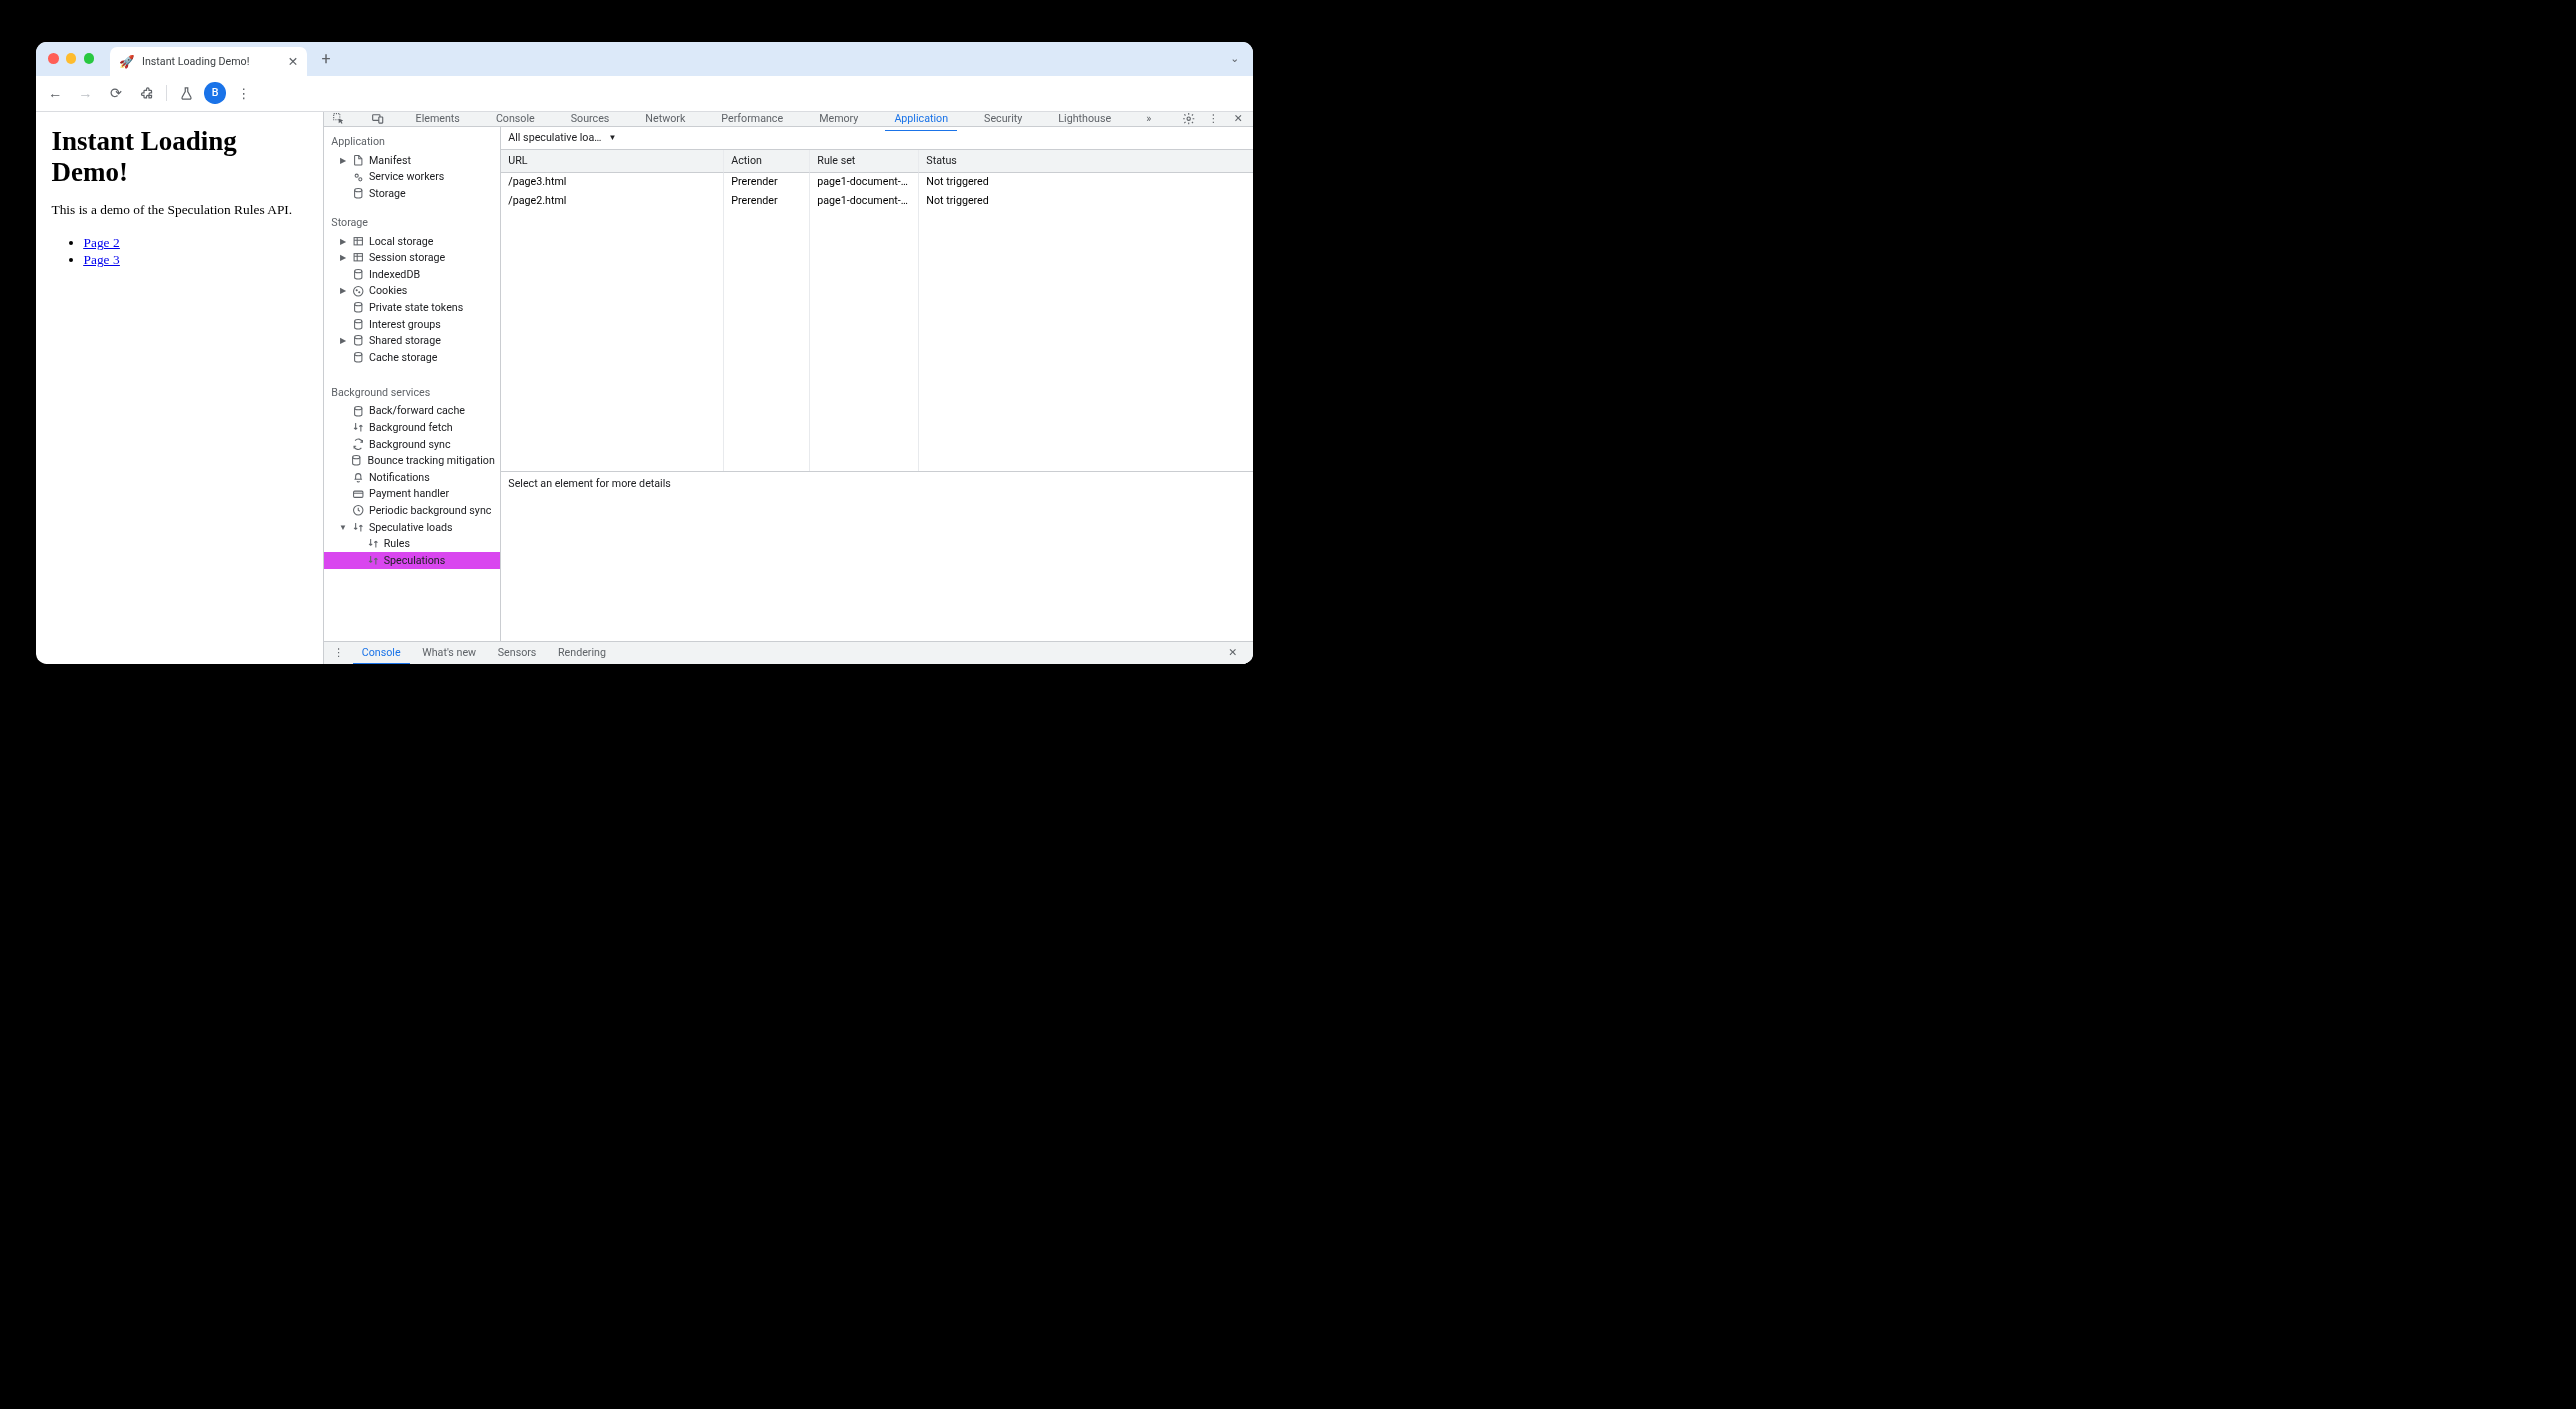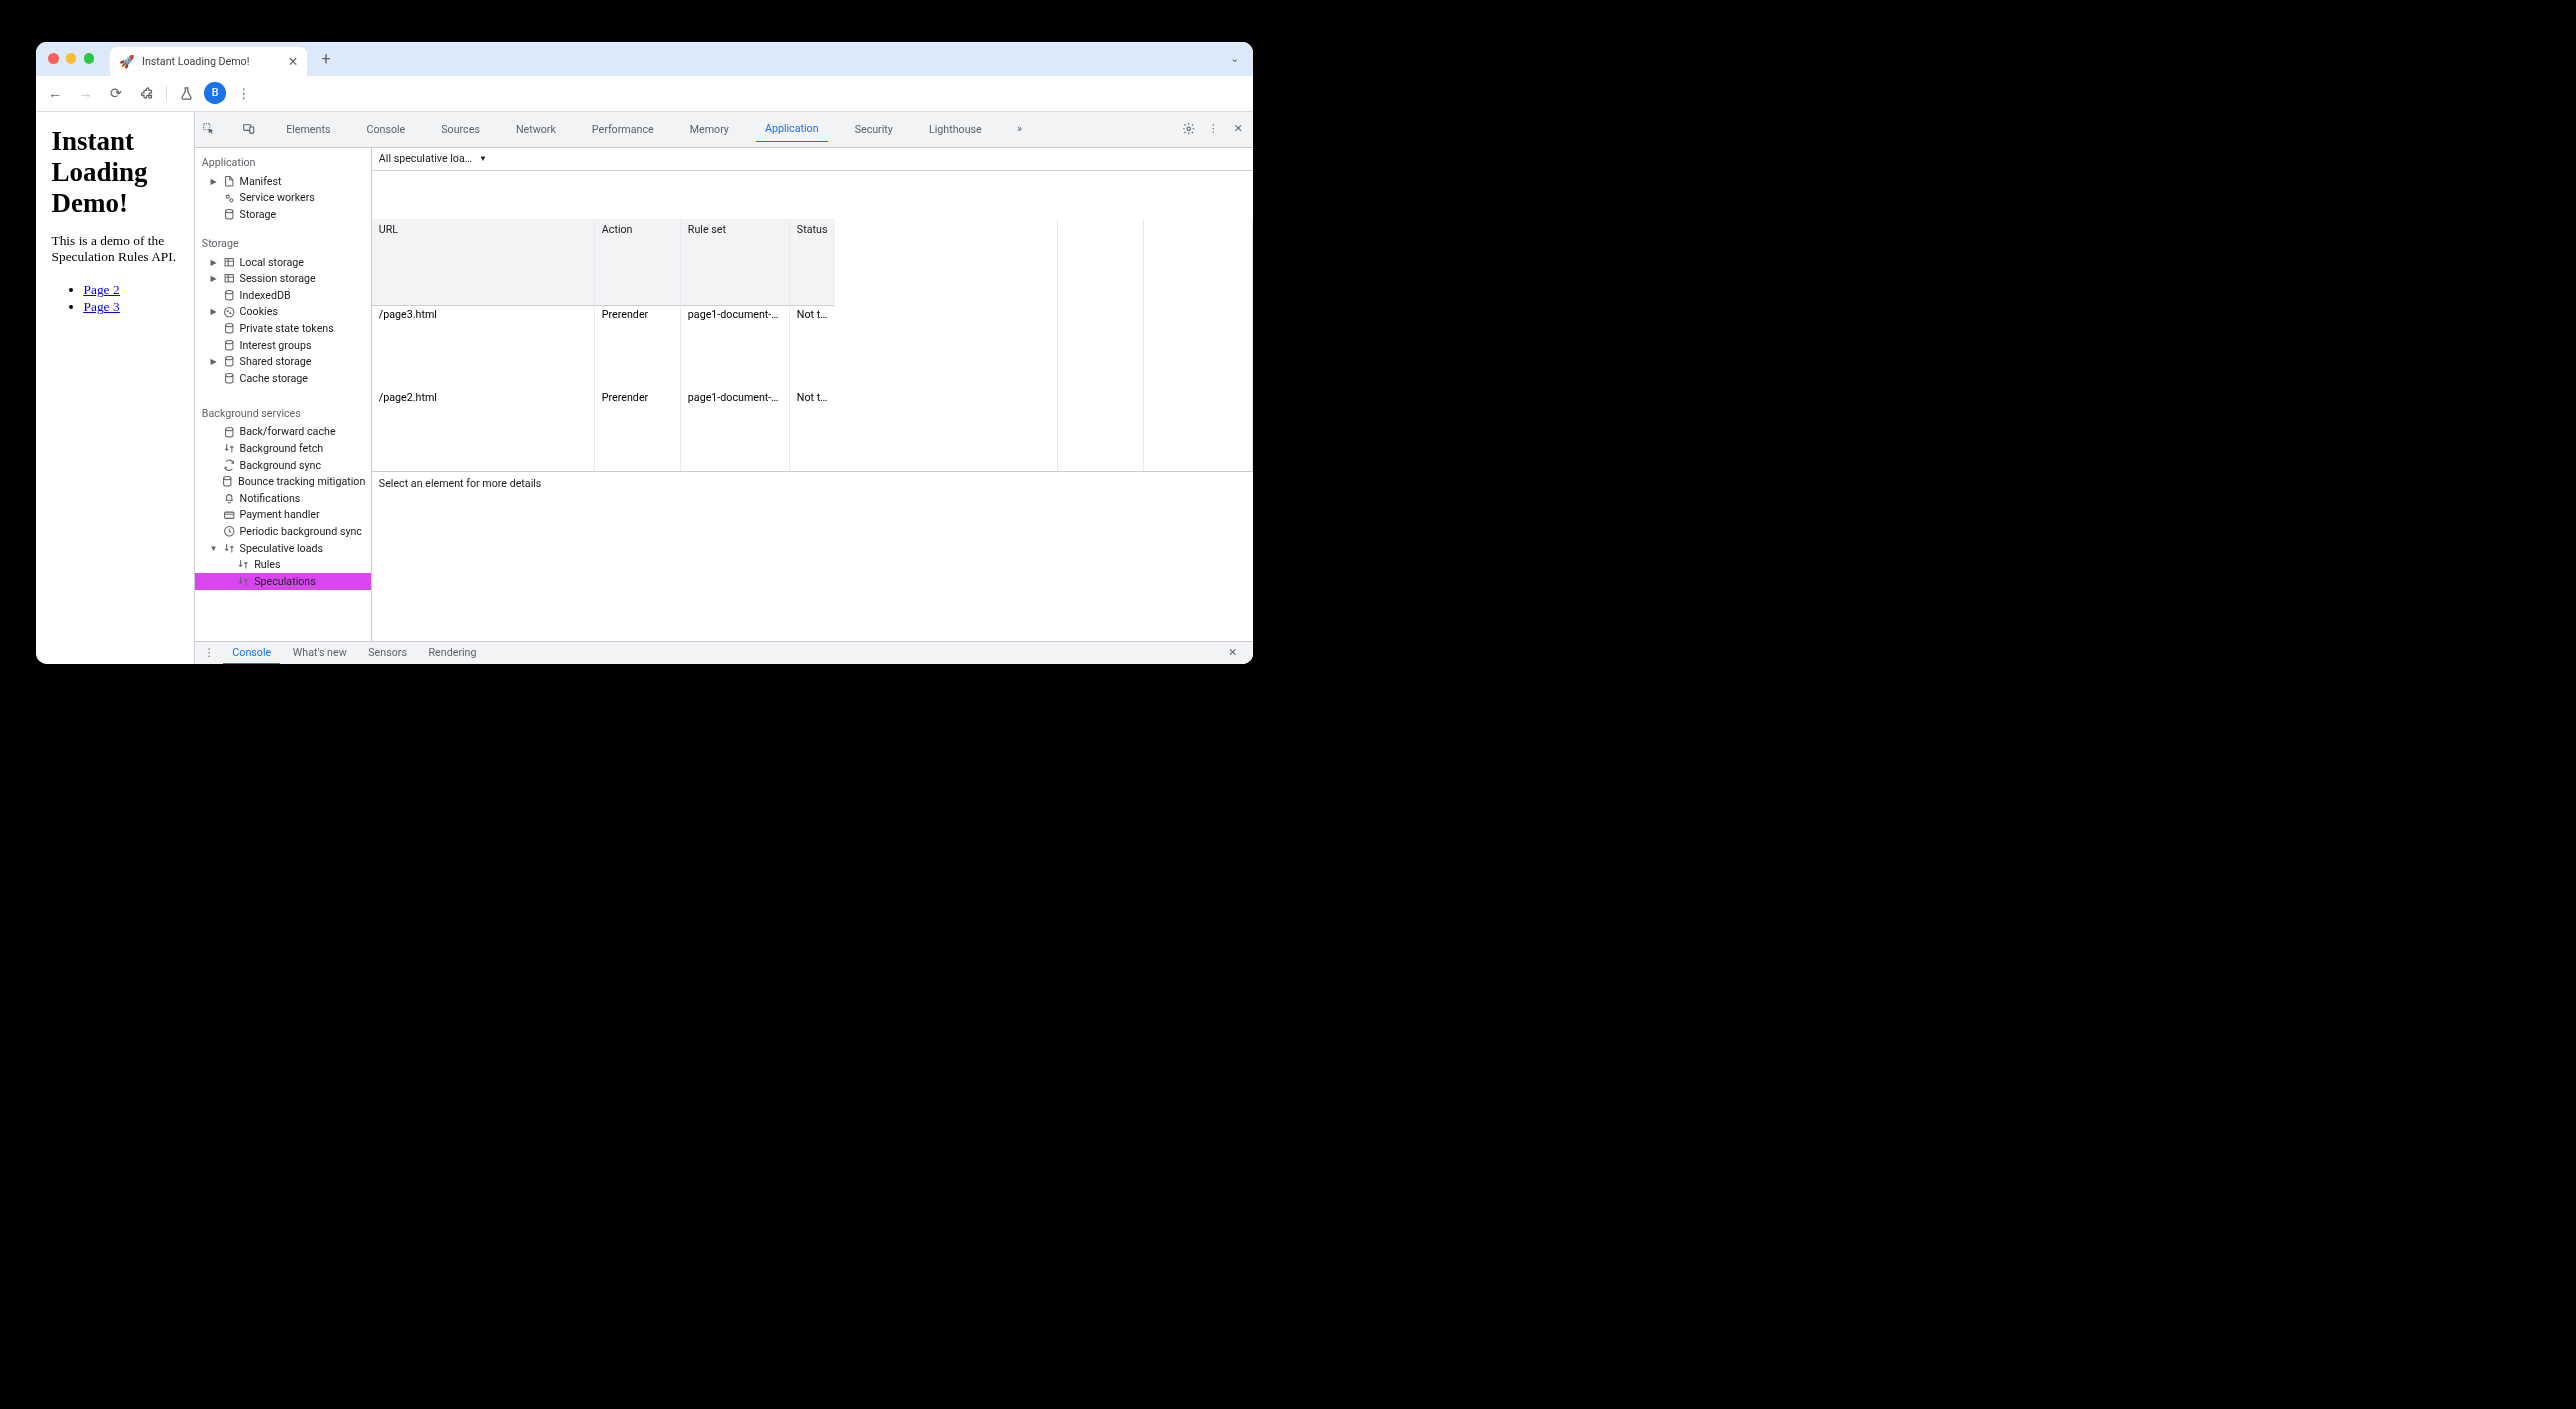--- a/index.html
+++ b/index.html
@@ -97,21 +97,21 @@
   .page-content a { color: #0000ee; text-decoration: underline; }
   .devtools {
     flex: 1;
     display: flex;
     flex-direction: column;
     border-left: 0.9px solid #cacdd1;
     font-size: 10.7px;
     background: #fff;
   }
   .dt-tabs {
-    height: 36px;
+    height: 15px;
     display: flex;
     align-items: center;
     border-bottom: 0.9px solid #cacdd1;
     background: #f1f3f4;
     padding: 0 3.6px;
     gap: 18px;
   }
   .dt-tab-icon { width:21.4px; height:21.4px; display:flex; align-items:center; justify-content:center; cursor:pointer; color:#5f6368;}
   .dt-tab {
     padding: 0 9px;
@@ -165,21 +165,21 @@
   }
   .dt-filter-bar {
     height: 23px;
     display: flex;
     align-items: center;
     padding: 0 7.1px;
     border-bottom: 0.9px solid #cacdd1;
     gap: 5.4px;
   }
   .dt-filter { font-size:10.7px; color:#202124; display:flex; align-items:center; gap:7.1px; cursor:pointer;}
-  .dt-table-wrap { flex:1; display:flex; flex-direction:row; overflow:hidden;margin-top:48px;}
+  .dt-table-wrap { flex:1; display:flex; flex-direction:column; overflow:hidden;}
   .dt-table {
     display: grid;
     grid-template-columns: 223px 86px 109px 1fr;
     font-size: 10.7px;
   }
   .dt-th {
     background: #f1f3f4;
     padding: 4.5px 7.1px;
     border-bottom: 0.9px solid #cacdd1;
     border-right: 0.9px solid #e8eaed;

